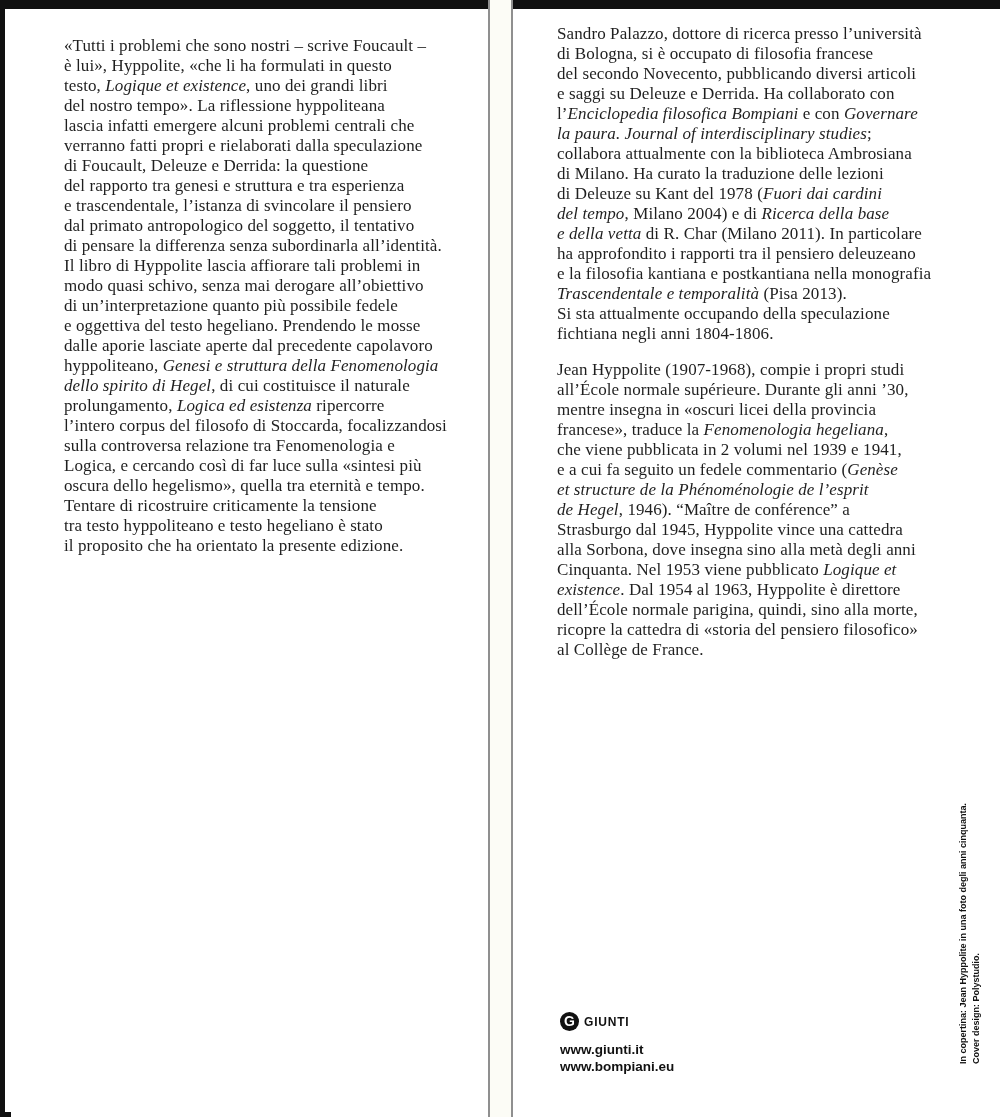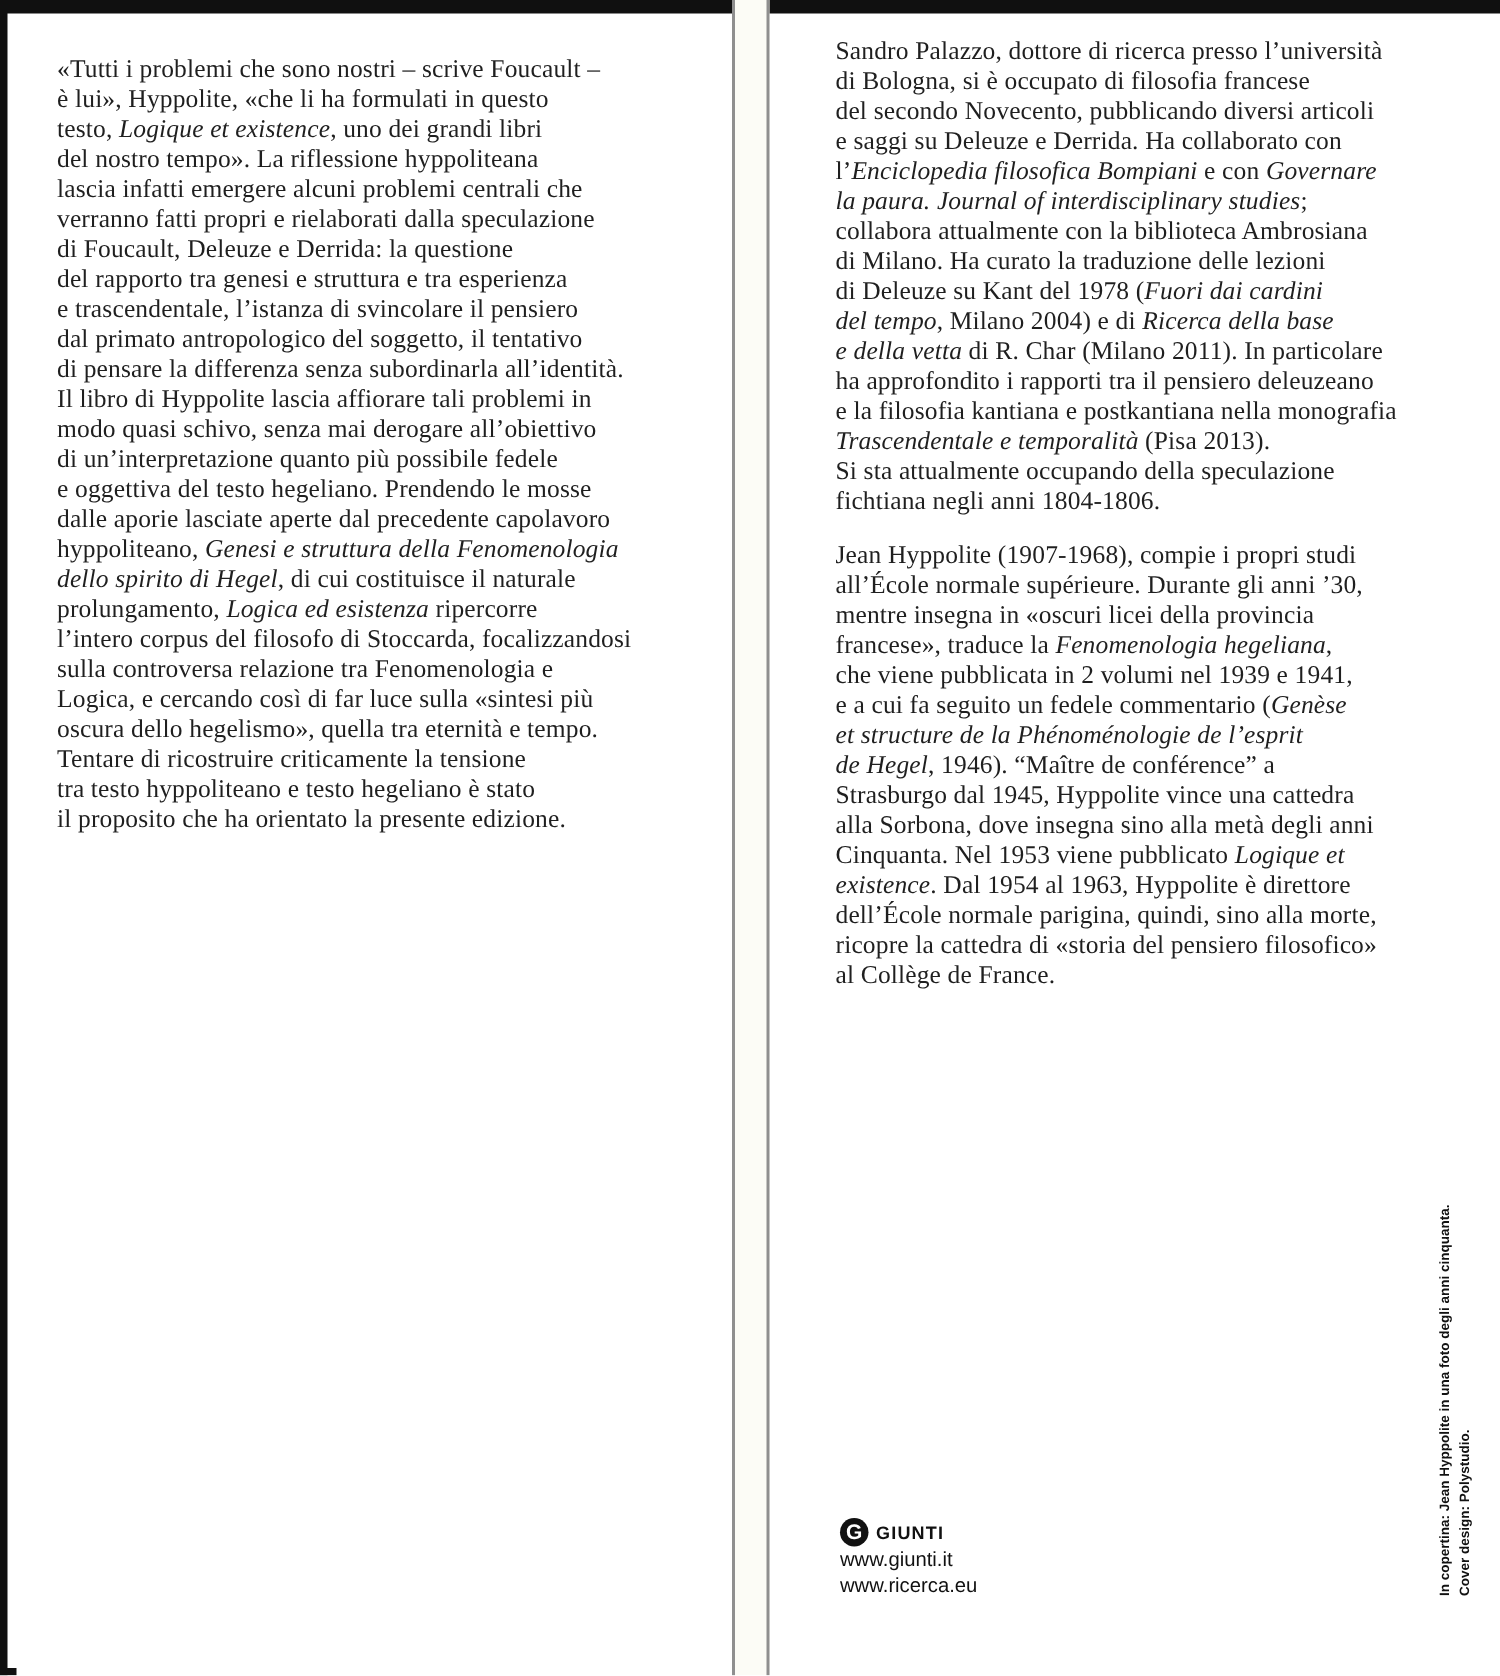--- a/index.html
+++ b/index.html
@@ -20,33 +20,33 @@
     border-right:2px solid #8f8f8f;
   }
   .flap-text{
     position:absolute;
     color:#1f1f1f;
     font-size:17px;
     line-height:20px;
     letter-spacing:0.1px;
     white-space:nowrap;
   }
-  .left-flap-text{left:38px;top:36px;width:420px;}
+  .left-flap-text{left:64px;top:36px;width:420px;}
   .right-flap-text{left:557px;top:24px;width:430px;}
   .right-flap-text .para + .para{margin-top:16px;}
   .publisher{position:absolute;left:560px;top:1012px;font-family:"Liberation Sans", sans-serif;color:#111;}
   .logo-row{display:flex;align-items:center;gap:5px;}
   .logo-disc{
     width:19px;height:19px;border-radius:50%;
     background:#111;color:#ffffff;
     font-weight:bold;font-size:14px;line-height:19px;
     display:flex;align-items:center;justify-content:center;
   }
   .logo-text{font-weight:bold;font-size:12px;letter-spacing:0.8px;}
-  .urls{font-weight:normal;font-size:13.5px;line-height:17px;}
+  .urls{margin-top:10px;font-weight:bold;font-size:13.5px;line-height:17px;}
   .url{cursor:pointer;}
   .vertical-caption{
     position:absolute;left:835px;top:914px;width:272px;height:28px;
     transform:rotate(-90deg);
     font-family:"Liberation Sans", sans-serif;
     font-weight:bold;font-size:9px;line-height:13px;color:#111;
     white-space:nowrap;
   }
   i{}
 </style>
@@ -68,19 +68,19 @@
     <div class="para"><span>Jean Hyppolite (1907-1968), compie i propri studi</span><br><span>all’École normale supérieure. Durante gli anni ’30,</span><br><span>mentre insegna in «oscuri licei della provincia</span><br><span>francese», traduce la </span><i>Fenomenologia hegeliana</i><span>,</span><br><span>che viene pubblicata in 2 volumi nel 1939 e 1941,</span><br><span>e a cui fa seguito un fedele commentario (</span><i>Genèse</i><br><i>et structure de la Phénoménologie de l’esprit</i><br><i>de Hegel</i><span>, 1946). “Maître de conférence” a</span><br><span>Strasburgo dal 1945, Hyppolite vince una cattedra</span><br><span>alla Sorbona, dove insegna sino alla metà degli anni</span><br><span>Cinquanta. Nel 1953 viene pubblicato </span><i>Logique et</i><br><i>existence</i><span>. Dal 1954 al 1963, Hyppolite è direttore</span><br><span>dell’École normale parigina, quindi, sino alla morte,</span><br><span>ricopre la cattedra di «storia del pensiero filosofico»</span><br><span>al Collège de France.</span></div>
   </div>
 
   <div class="publisher">
     <div class="logo-row">
       <span class="logo-disc">G</span>
       <span class="logo-text">GIUNTI</span>
     </div>
     <div class="urls">
       <div class="url">www.giunti.it</div>
-      <div class="url">www.ricerca.eu</div>
+      <div class="url">www.bompiani.eu</div>
     </div>
   </div>
 
   <div class="vertical-caption"><span>In copertina: Jean Hyppolite in una foto degli anni cinquanta.</span><br><span>Cover design: Polystudio.</span></div>
 
 </div>
 
 </body></html>

